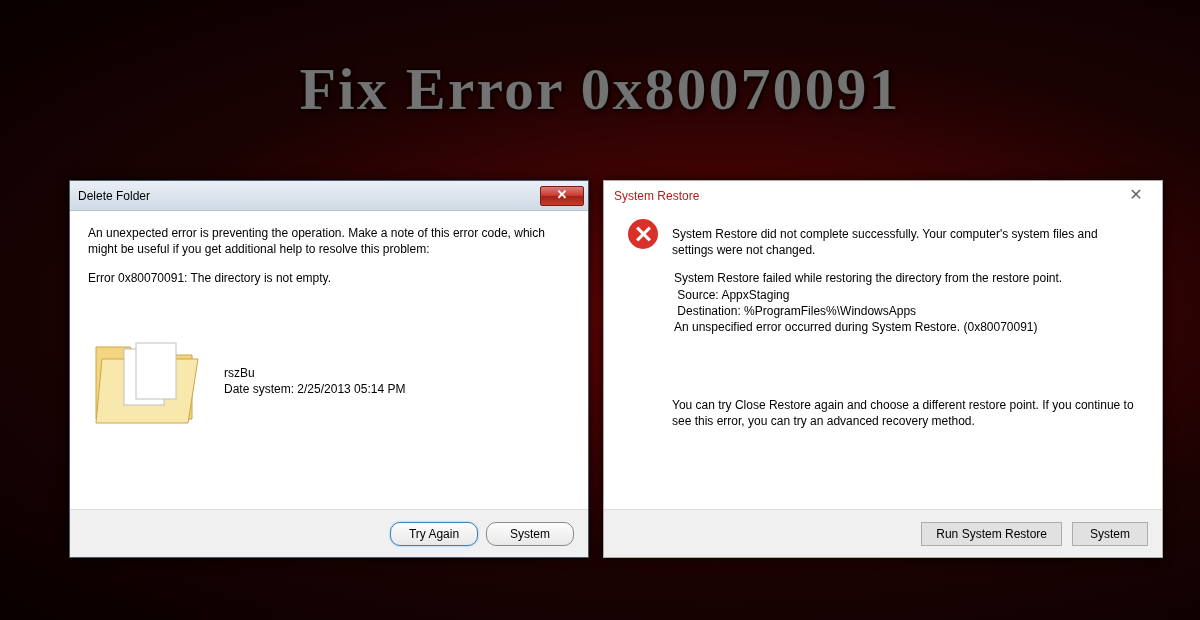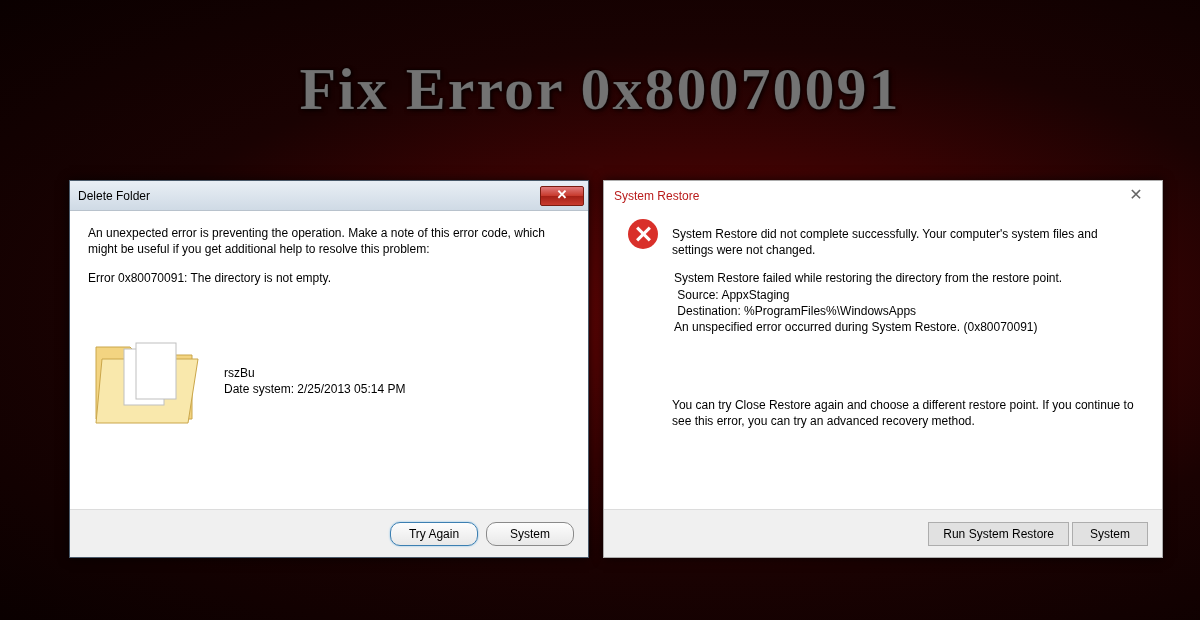--- a/index.html
+++ b/index.html
@@ -146,21 +146,21 @@
   .detail-block { margin-bottom: 12px; }
   .detail-block div { padding-left: 2px; }
   .retry-msg { margin-top: 62px; }
   .win10-footer {
     height: 48px;
     border-top: 1px solid #dcdcdc;
     background: #f0f0f0;
     display: flex;
     justify-content: flex-end;
     align-items: center;
-    gap: 3px;
+    gap: 10px;
     padding: 15px 14px;
   }
   .win10-btn {
     min-width: 76px;
     height: 24px;
     font-size: 12px;
     background: #e1e1e1;
     border: 1px solid #adadad;
     padding: 0 14px;
   }

